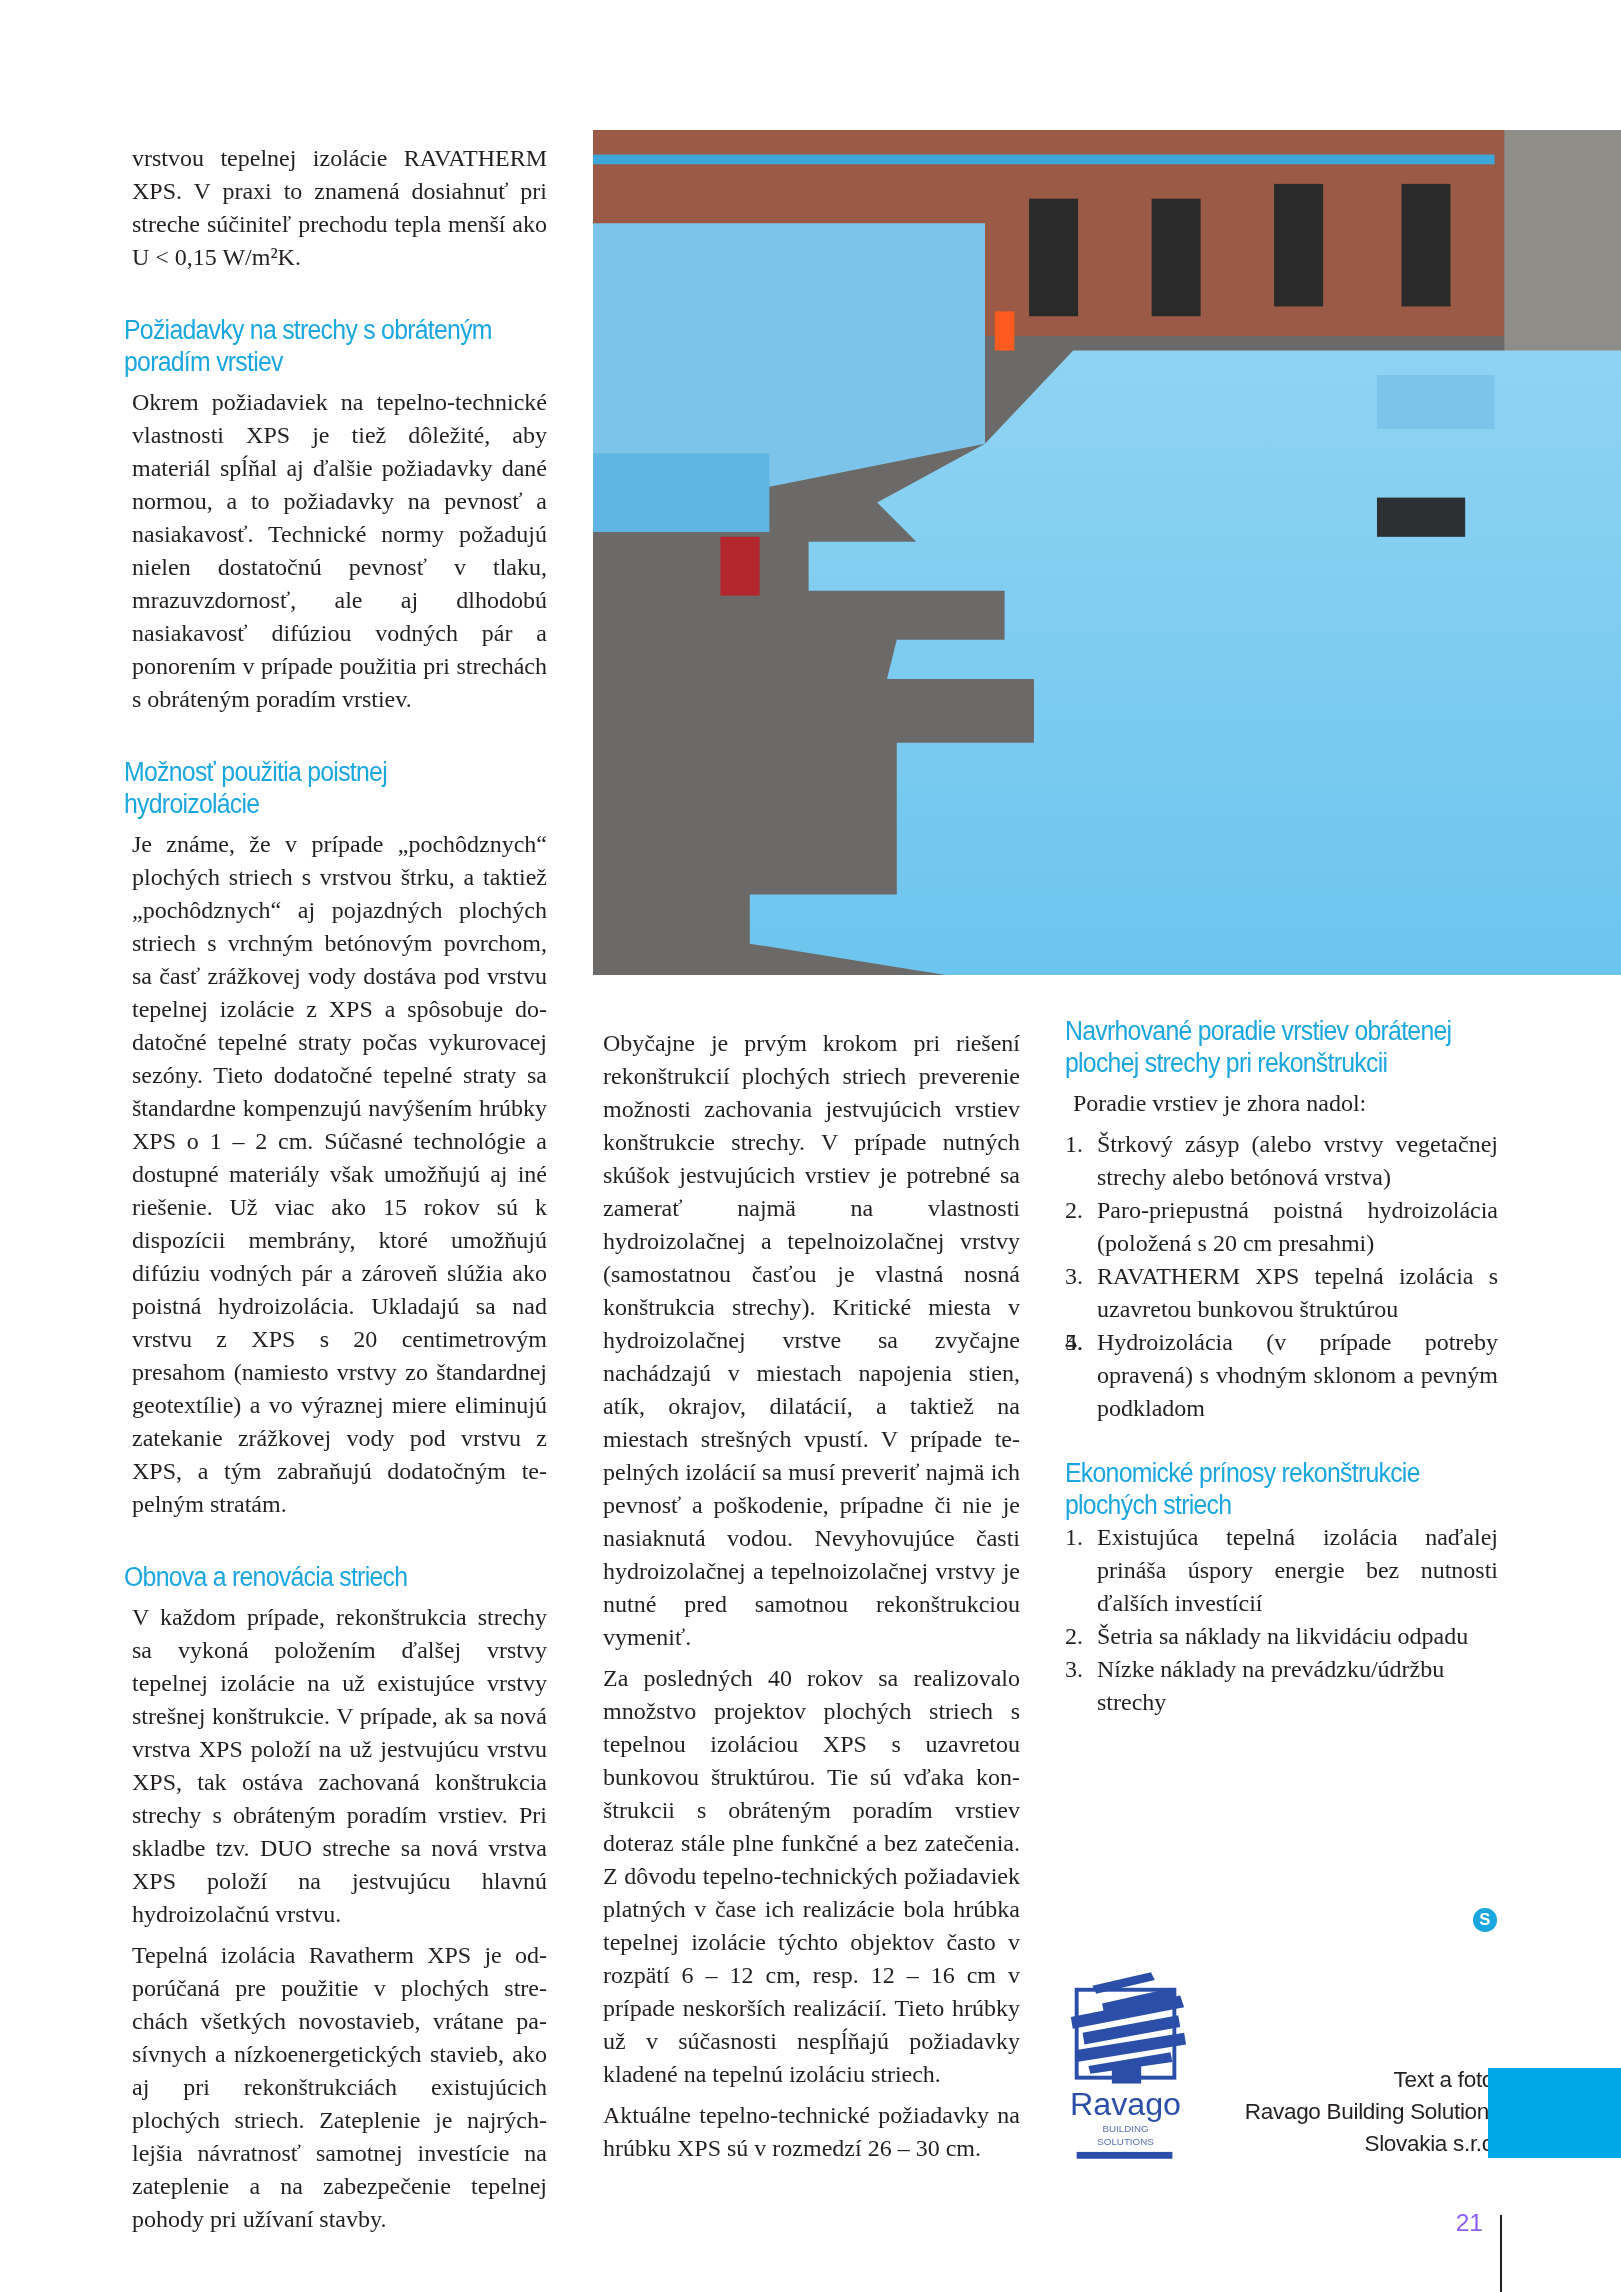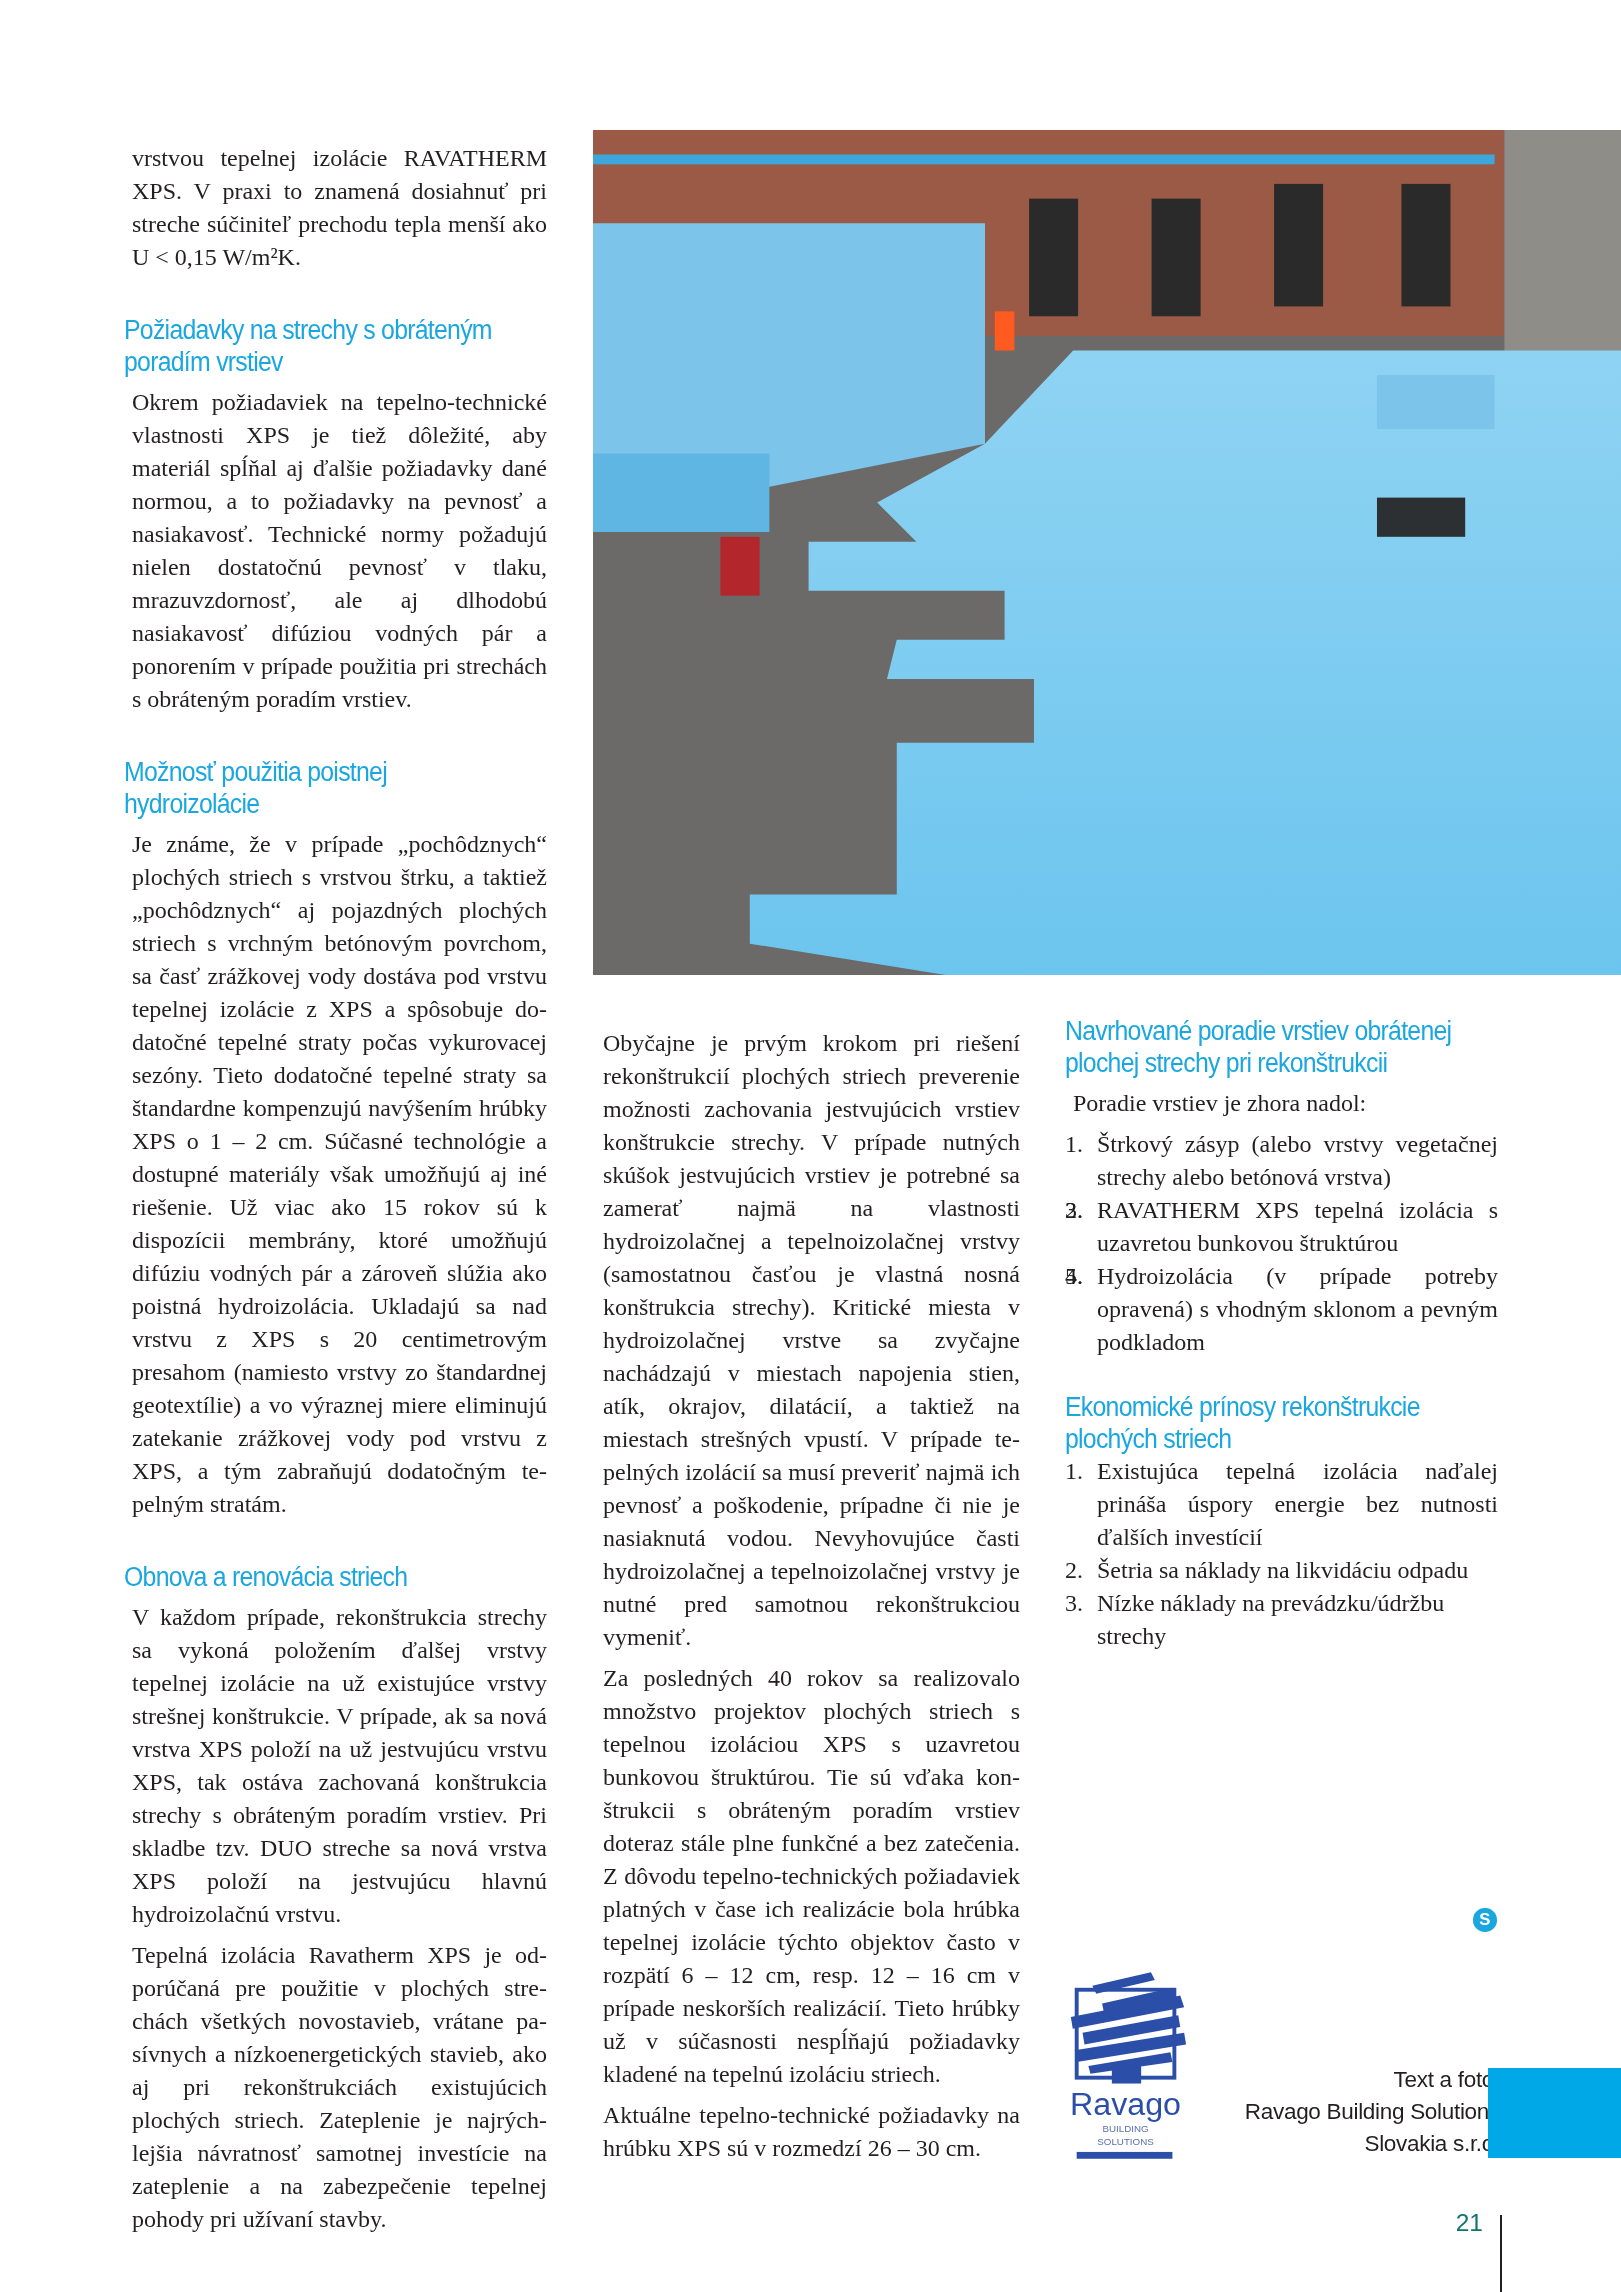--- a/index.html
+++ b/index.html
@@ -14,21 +14,21 @@
   ol { margin: 0; padding: 0; list-style: none; }
   ol li { position: relative; padding-left: 32px; }
   ol li .num { position: absolute; left: 0; top: 0; }
   .photo { position: absolute; left: 593px; top: 130px; width: 1028px; height: 845px; overflow: hidden; background: #8fa4ad; }
   .photo svg { width: 100%; height: 100%; display: block; }
   .ss-icon { position: absolute; left: 1473px; top: 1908px; width: 23.5px; height: 23.5px; border-radius: 50%; background: #1aa7e0; color: #fff; font-family: "Liberation Sans", sans-serif; font-weight: bold; font-size: 16.7px; line-height: 23.5px; text-align: center; }
   .logo { position: absolute; left: 1063px; top: 1968px; width: 127px; height: 192px; }
   .credit { position: absolute; left: 1206px; top: 2064px; width: 294px; text-align: right; font-family: "Liberation Sans", "DejaVu Sans", sans-serif; font-size: 22.5px; line-height: 32px; color: #231f20; letter-spacing: -0.3px; }
   .credit span { display: block; }
   .blue-tab { position: absolute; left: 1488px; top: 2068px; width: 133px; height: 90px; background: #00a8e8; }
-  .page-num { position: absolute; left: 1436px; top: 2209px; width: 47px; text-align: right; font-family: "Liberation Sans", "DejaVu Sans", sans-serif; font-size: 24.5px; color: #0f766e; }
+  .page-num { position: absolute; left: 1436px; top: 2209px; width: 47px; text-align: right; font-family: "Liberation Sans", "DejaVu Sans", sans-serif; font-size: 24.5px; color: #8b5cf6; }
   .page-rule { position: absolute; left: 1500px; top: 2215px; width: 2px; height: 77px; background: #231f20; }
 </style>
 </head>
 <body>
 
 <div id="col1" class="col">
   <p>vrstvou tepelnej izolácie RAVATHERM XPS. V praxi to znamená dosiahnuť pri streche súčiniteľ prechodu tepla menší ako U &lt; 0,15 W/m²K.</p>
   <div class="gap"></div>
   <h2>
     <span>Požiadavky na strechy s obráteným</span><br>
@@ -80,21 +80,21 @@
 </div>
 
 <div id="col3" class="col">
   <h2>
     <span>Navrhované poradie vrstiev obrátenej</span><br>
     <span>plochej strechy pri rekonštrukcii</span>
   </h2>
   <p>Poradie vrstiev je zhora nadol:</p>
   <ol>
     <li><span class="num">1.</span><span>Štrkový zásyp (alebo vrstvy vegetač­nej strechy alebo betónová vrstva)</span></li>
-    <li><span class="num">2.</span></li>
+    <li><span class="num">2.</span><span>Paro-priepustná poistná hydroizolá­cia (položená s 20 cm presahmi)</span></li>
     <li><span class="num">3.</span><span>RAVATHERM XPS tepelná izolácia s uzavretou bunkovou štruktúrou</span></li>
     <li><span class="num">4.</span></li>
     <li><span class="num">5.</span><span>Hydroizolácia (v prípade potre­by opravená) s vhodným sklonom a pevným podkladom</span></li>
   </ol>
   <div class="gap"></div>
   <h2>
     <span>Ekonomické prínosy rekonštrukcie</span><br>
     <span>plochých striech</span>
   </h2>
   <ol>

